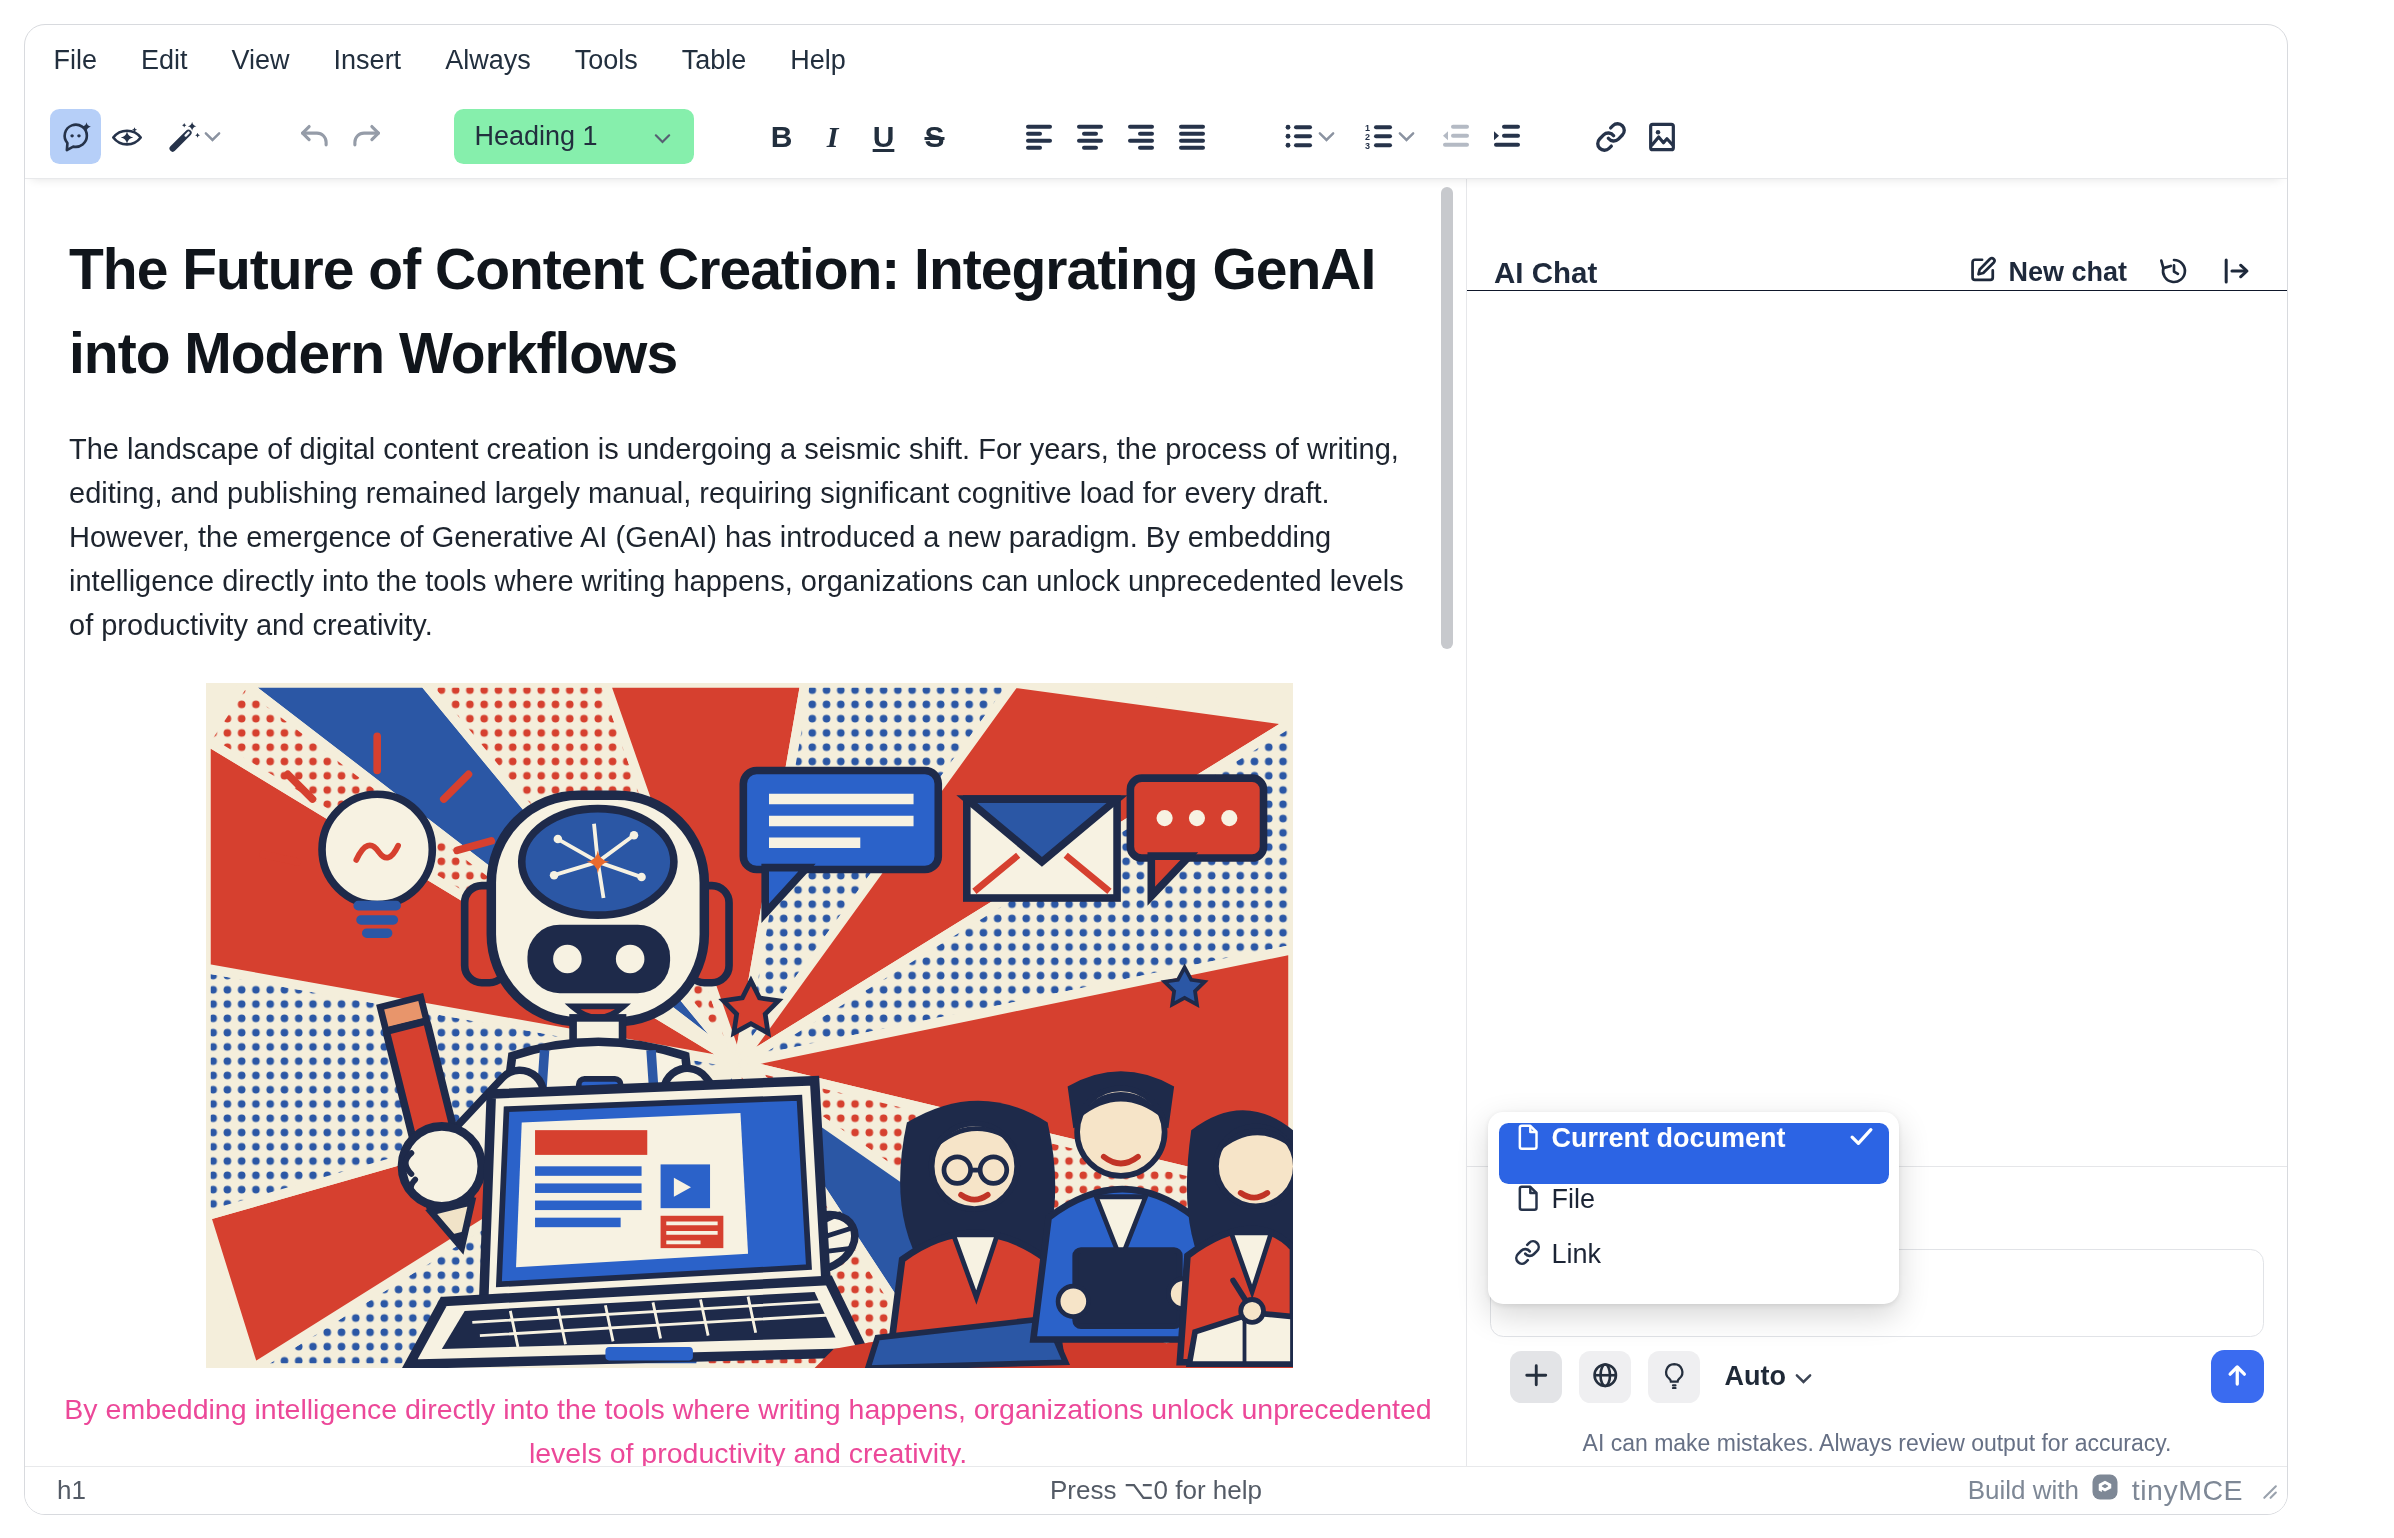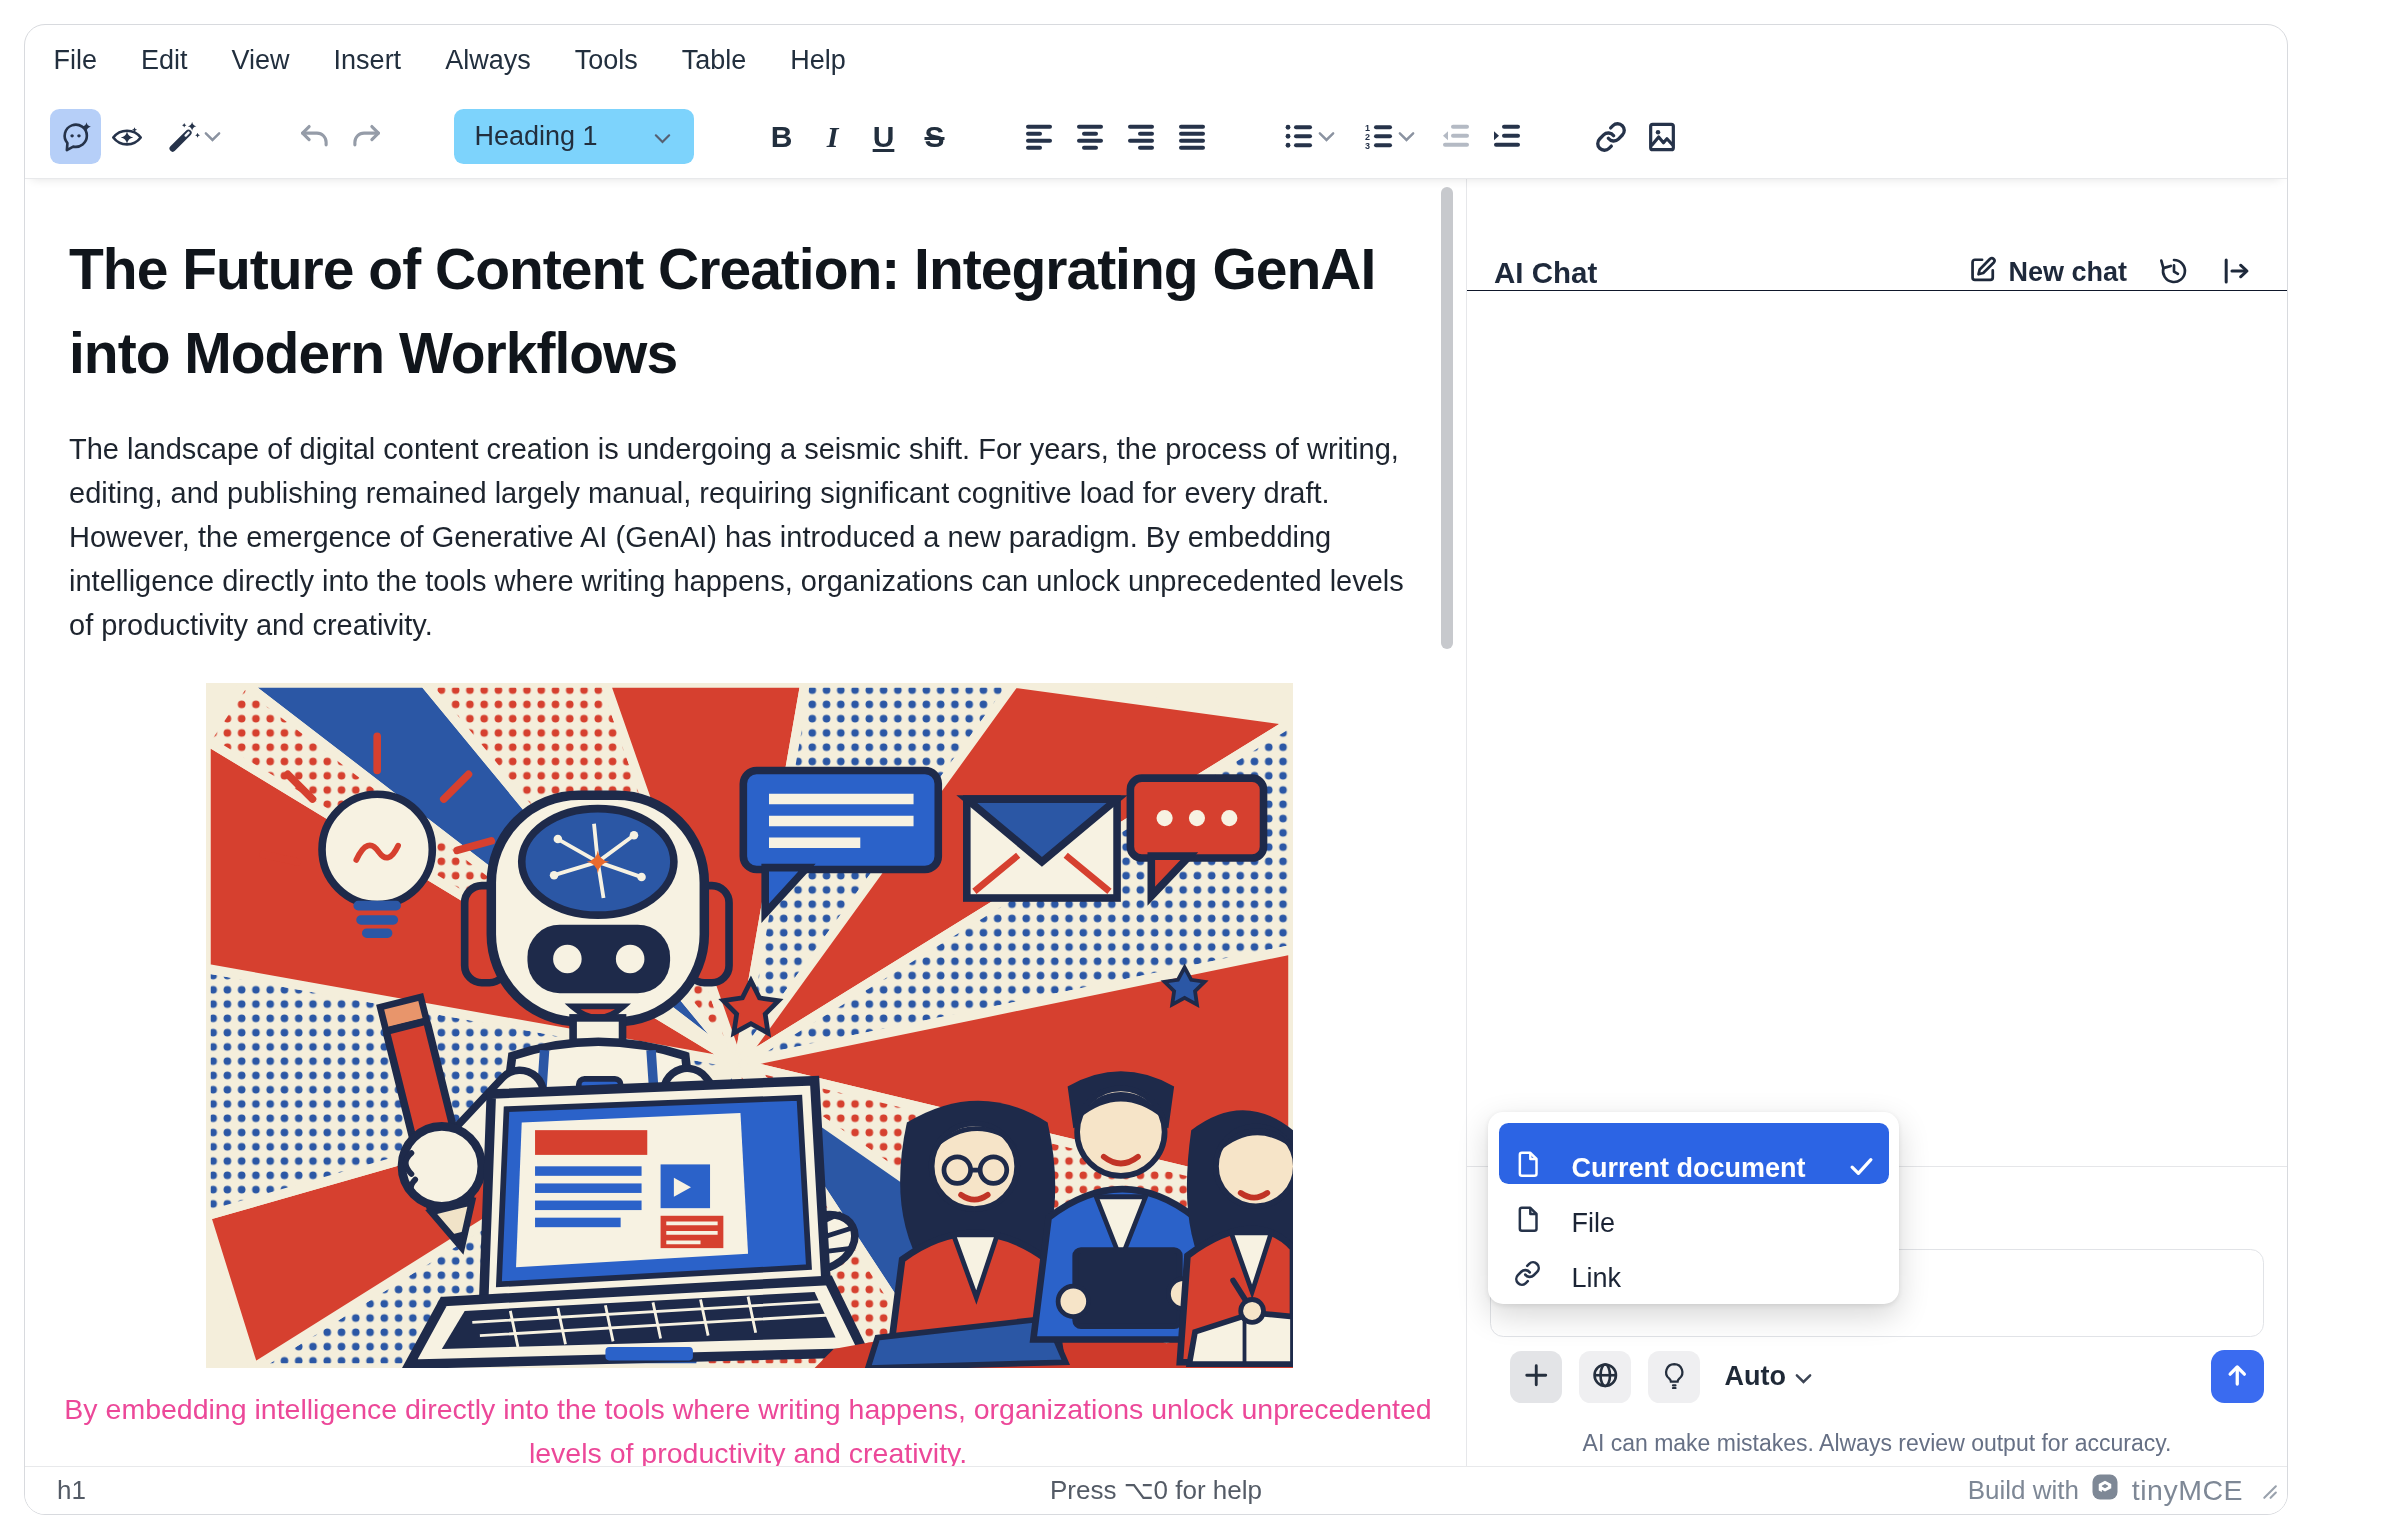--- a/index.html
+++ b/index.html
@@ -16,21 +16,21 @@
   
   .toolbar { height:84px; display:flex; align-items:center; padding:0 25px;
              border-bottom:1px solid #e8e9eb; box-shadow:0 5.7px 9.5px -5.7px rgba(0,0,0,.12);
              position:relative; z-index:5; background:#fff; }
   .tbtn { height:55px; min-width:51px; display:flex; align-items:center; justify-content:center;
           border-radius:9.5px; background:transparent; border:none; }
   .tbtn.active { background:#b6cff8; }
   .tbtn svg { display:block; }
   .tsep-lg { width:53px; }
   .chev { margin-left:3.8px; }
-  .format-select { height:55px; width:240px; background:#7dd3fc; border-radius:9.5px;
+  .format-select { height:55px; width:240px; background:#86efac; border-radius:9.5px;
                    display:flex; align-items:center; justify-content:space-between;
                    padding:0 21px; font-size:27px; color:#222f3e; margin:0 9.5px; }
   .fmt-btn { font-size:30px; color:#222f3e; font-weight:bold; width:51px; }
   .fmt-btn .it { font-style:italic; font-weight:600; font-family:"Liberation Serif", serif; }
   .fmt-btn .un { text-decoration:underline; font-weight:600; }
   .fmt-btn .st { text-decoration:line-through; font-weight:600; }
 
   
   .content { position:relative; height:1290px; }
   .editor { position:absolute; left:0; top:0; width:1441px; height:100%;
@@ -72,21 +72,21 @@
           font-weight:600; color:#1f2937; background:none; border:none; font-family:inherit; }
   .send { position:absolute; right:23px; top:183px; width:53px; height:53px; border:none;
           border-radius:13.3px; background:#3a6bf0; display:flex; align-items:center; justify-content:center; }
   .disclaimer { position:absolute; left:0; right:0; top:263px; text-align:center;
                 font-size:23px; color:#667085; }
 
   
   .dropdown { position:absolute; left:1463px; top:933px; width:411px; background:#fff;
               border-radius:15px; box-shadow:0 11.4px 32px rgba(0,0,0,.16), 0 1.9px 5.7px rgba(0,0,0,.08);
               padding:10.5px; z-index:20; }
-  .dd-item { display:flex; align-items:flex-end; gap:31px; height:55px; padding:0 15px;
+  .dd-item { display:flex; align-items:flex-start; gap:11px; height:55px; padding:0 15px;
              border-radius:9.5px; font-size:27px; color:#1b2435; }
   .dd-item.selected { background:#2c64e4; color:#fff; height:61px; font-weight:600; }
   .dd-item .dd-label { flex:1; }
 
   
   .statusbar { position:absolute; left:0; right:0; bottom:0; height:48px; border-top:1px solid #e8e9eb;
                display:flex; align-items:center; background:#fff; font-size:26px; color:#545b66; }
   .sb-left { padding-left:32px; width:285px; }
   .sb-center { position:absolute; left:0; right:0; text-align:center; }
   .sb-right { margin-left:auto; display:flex; align-items:center; gap:11.4px; padding-right:44px;

